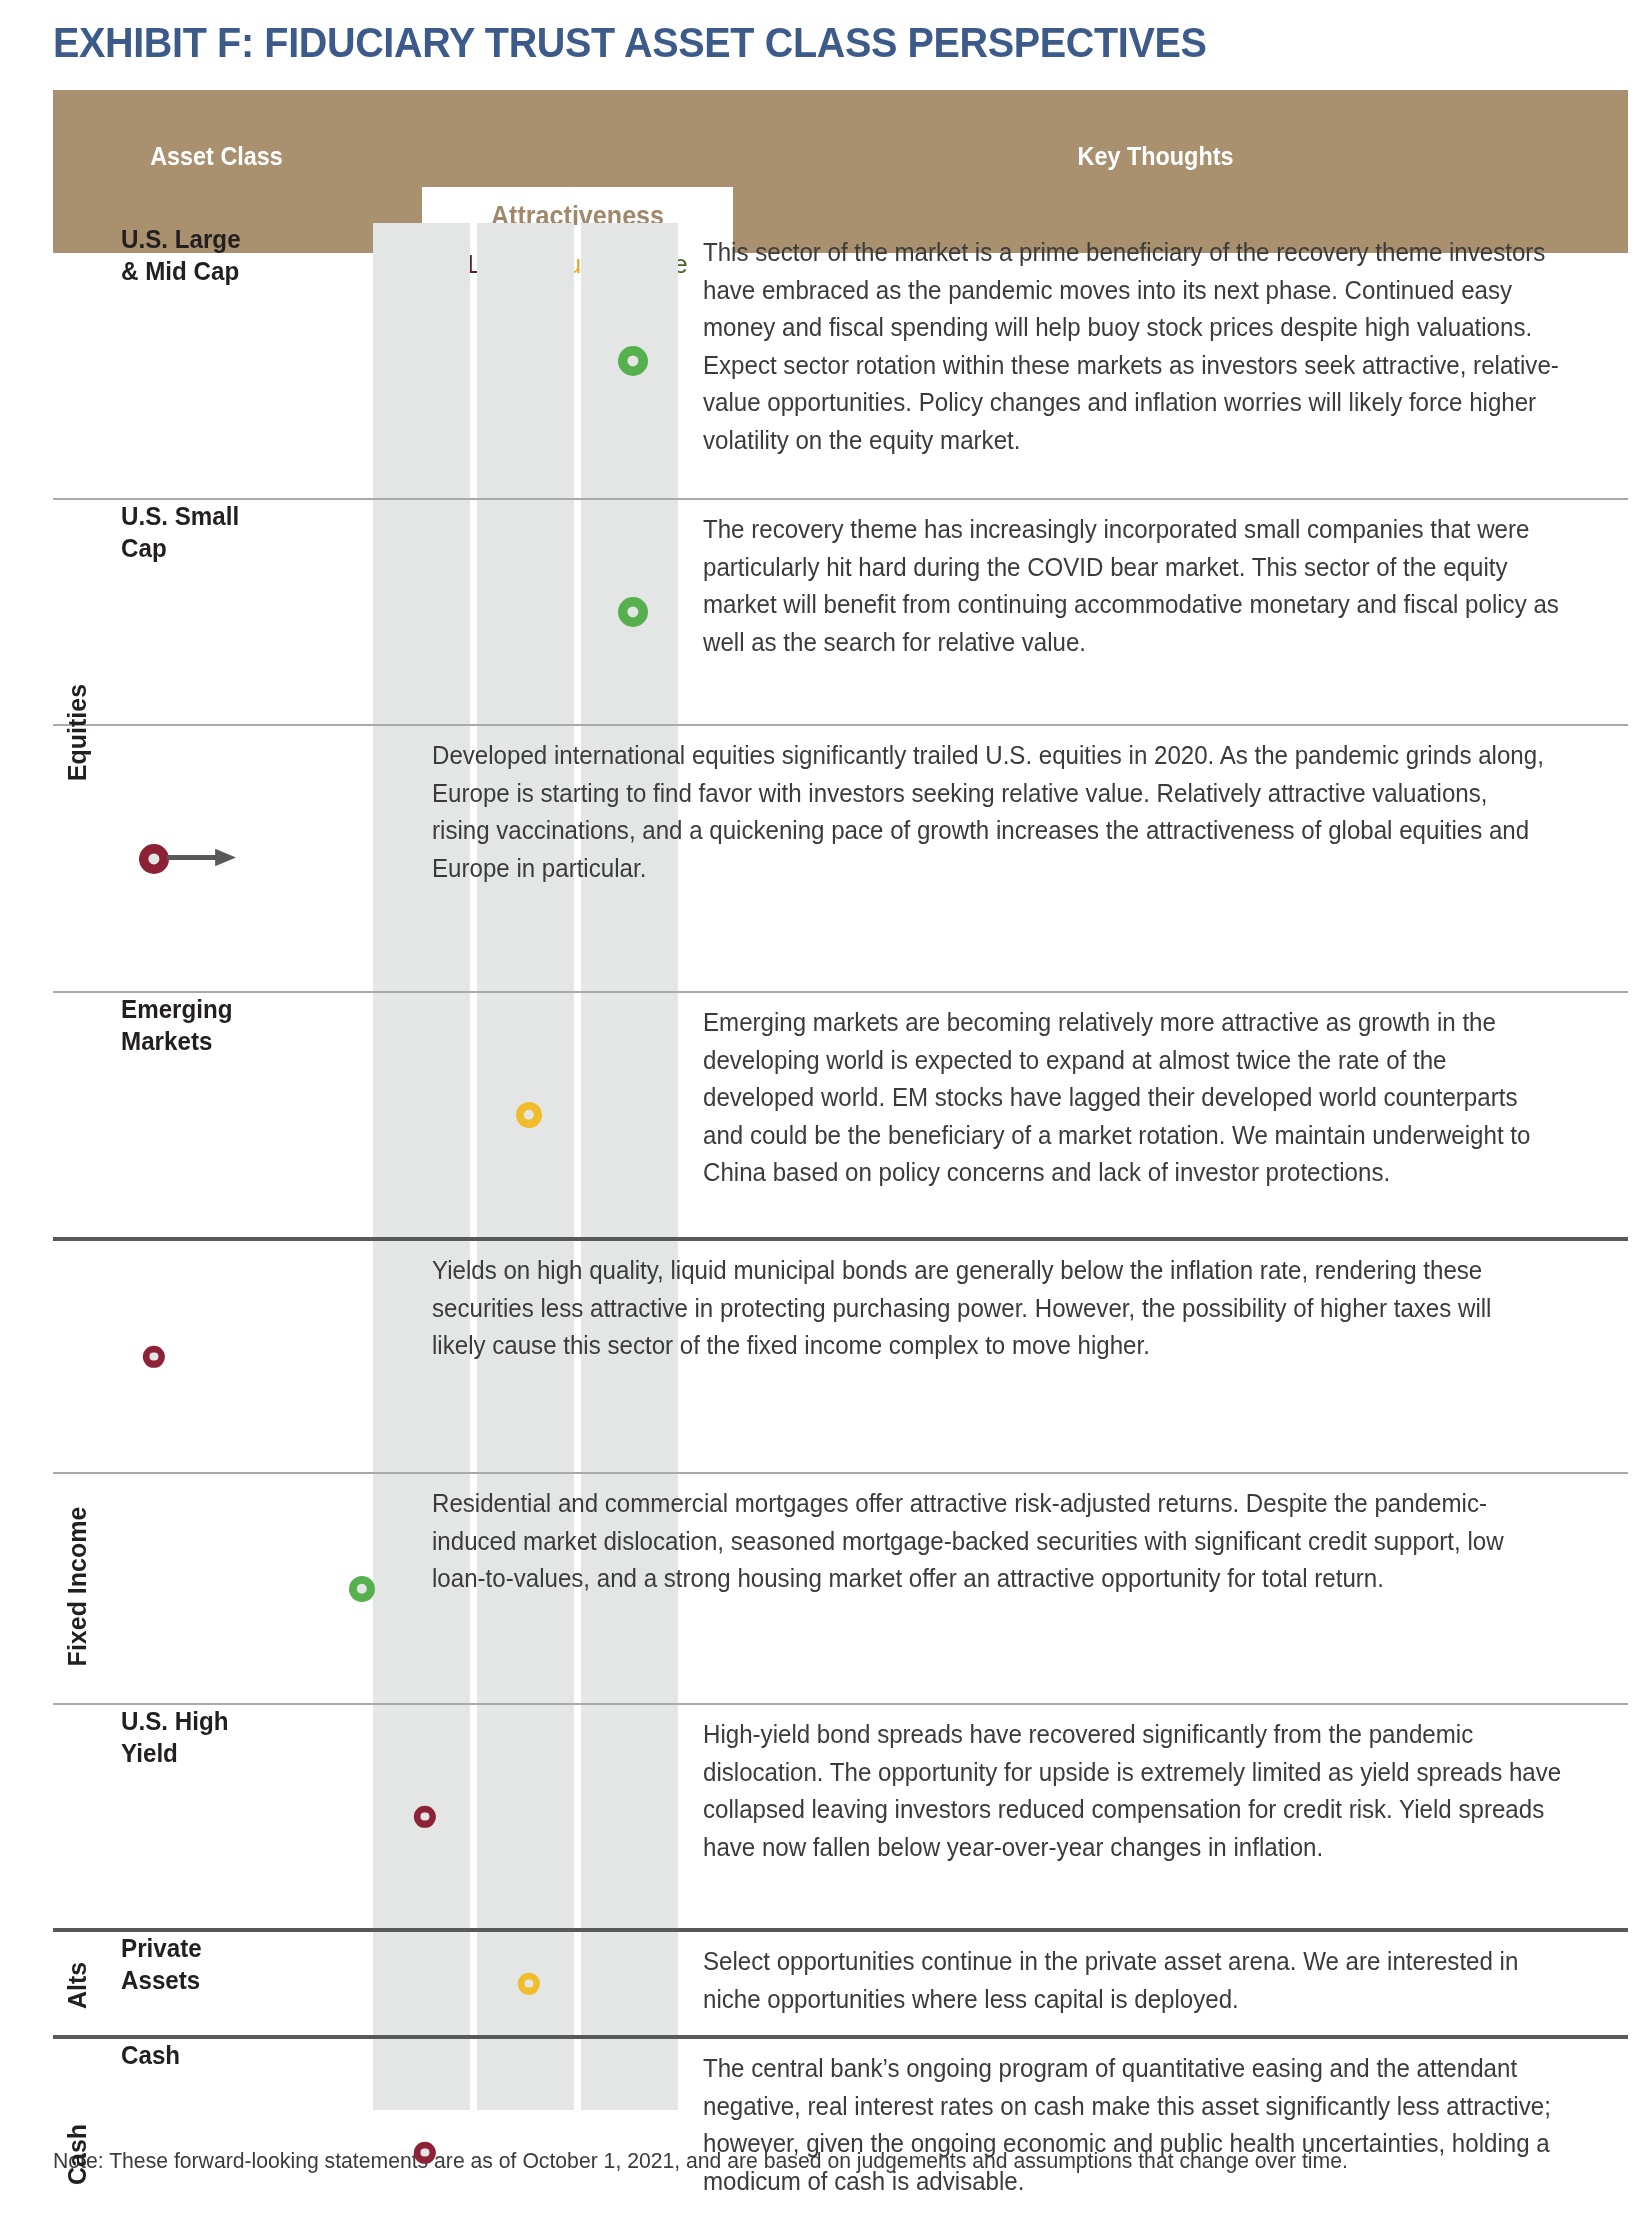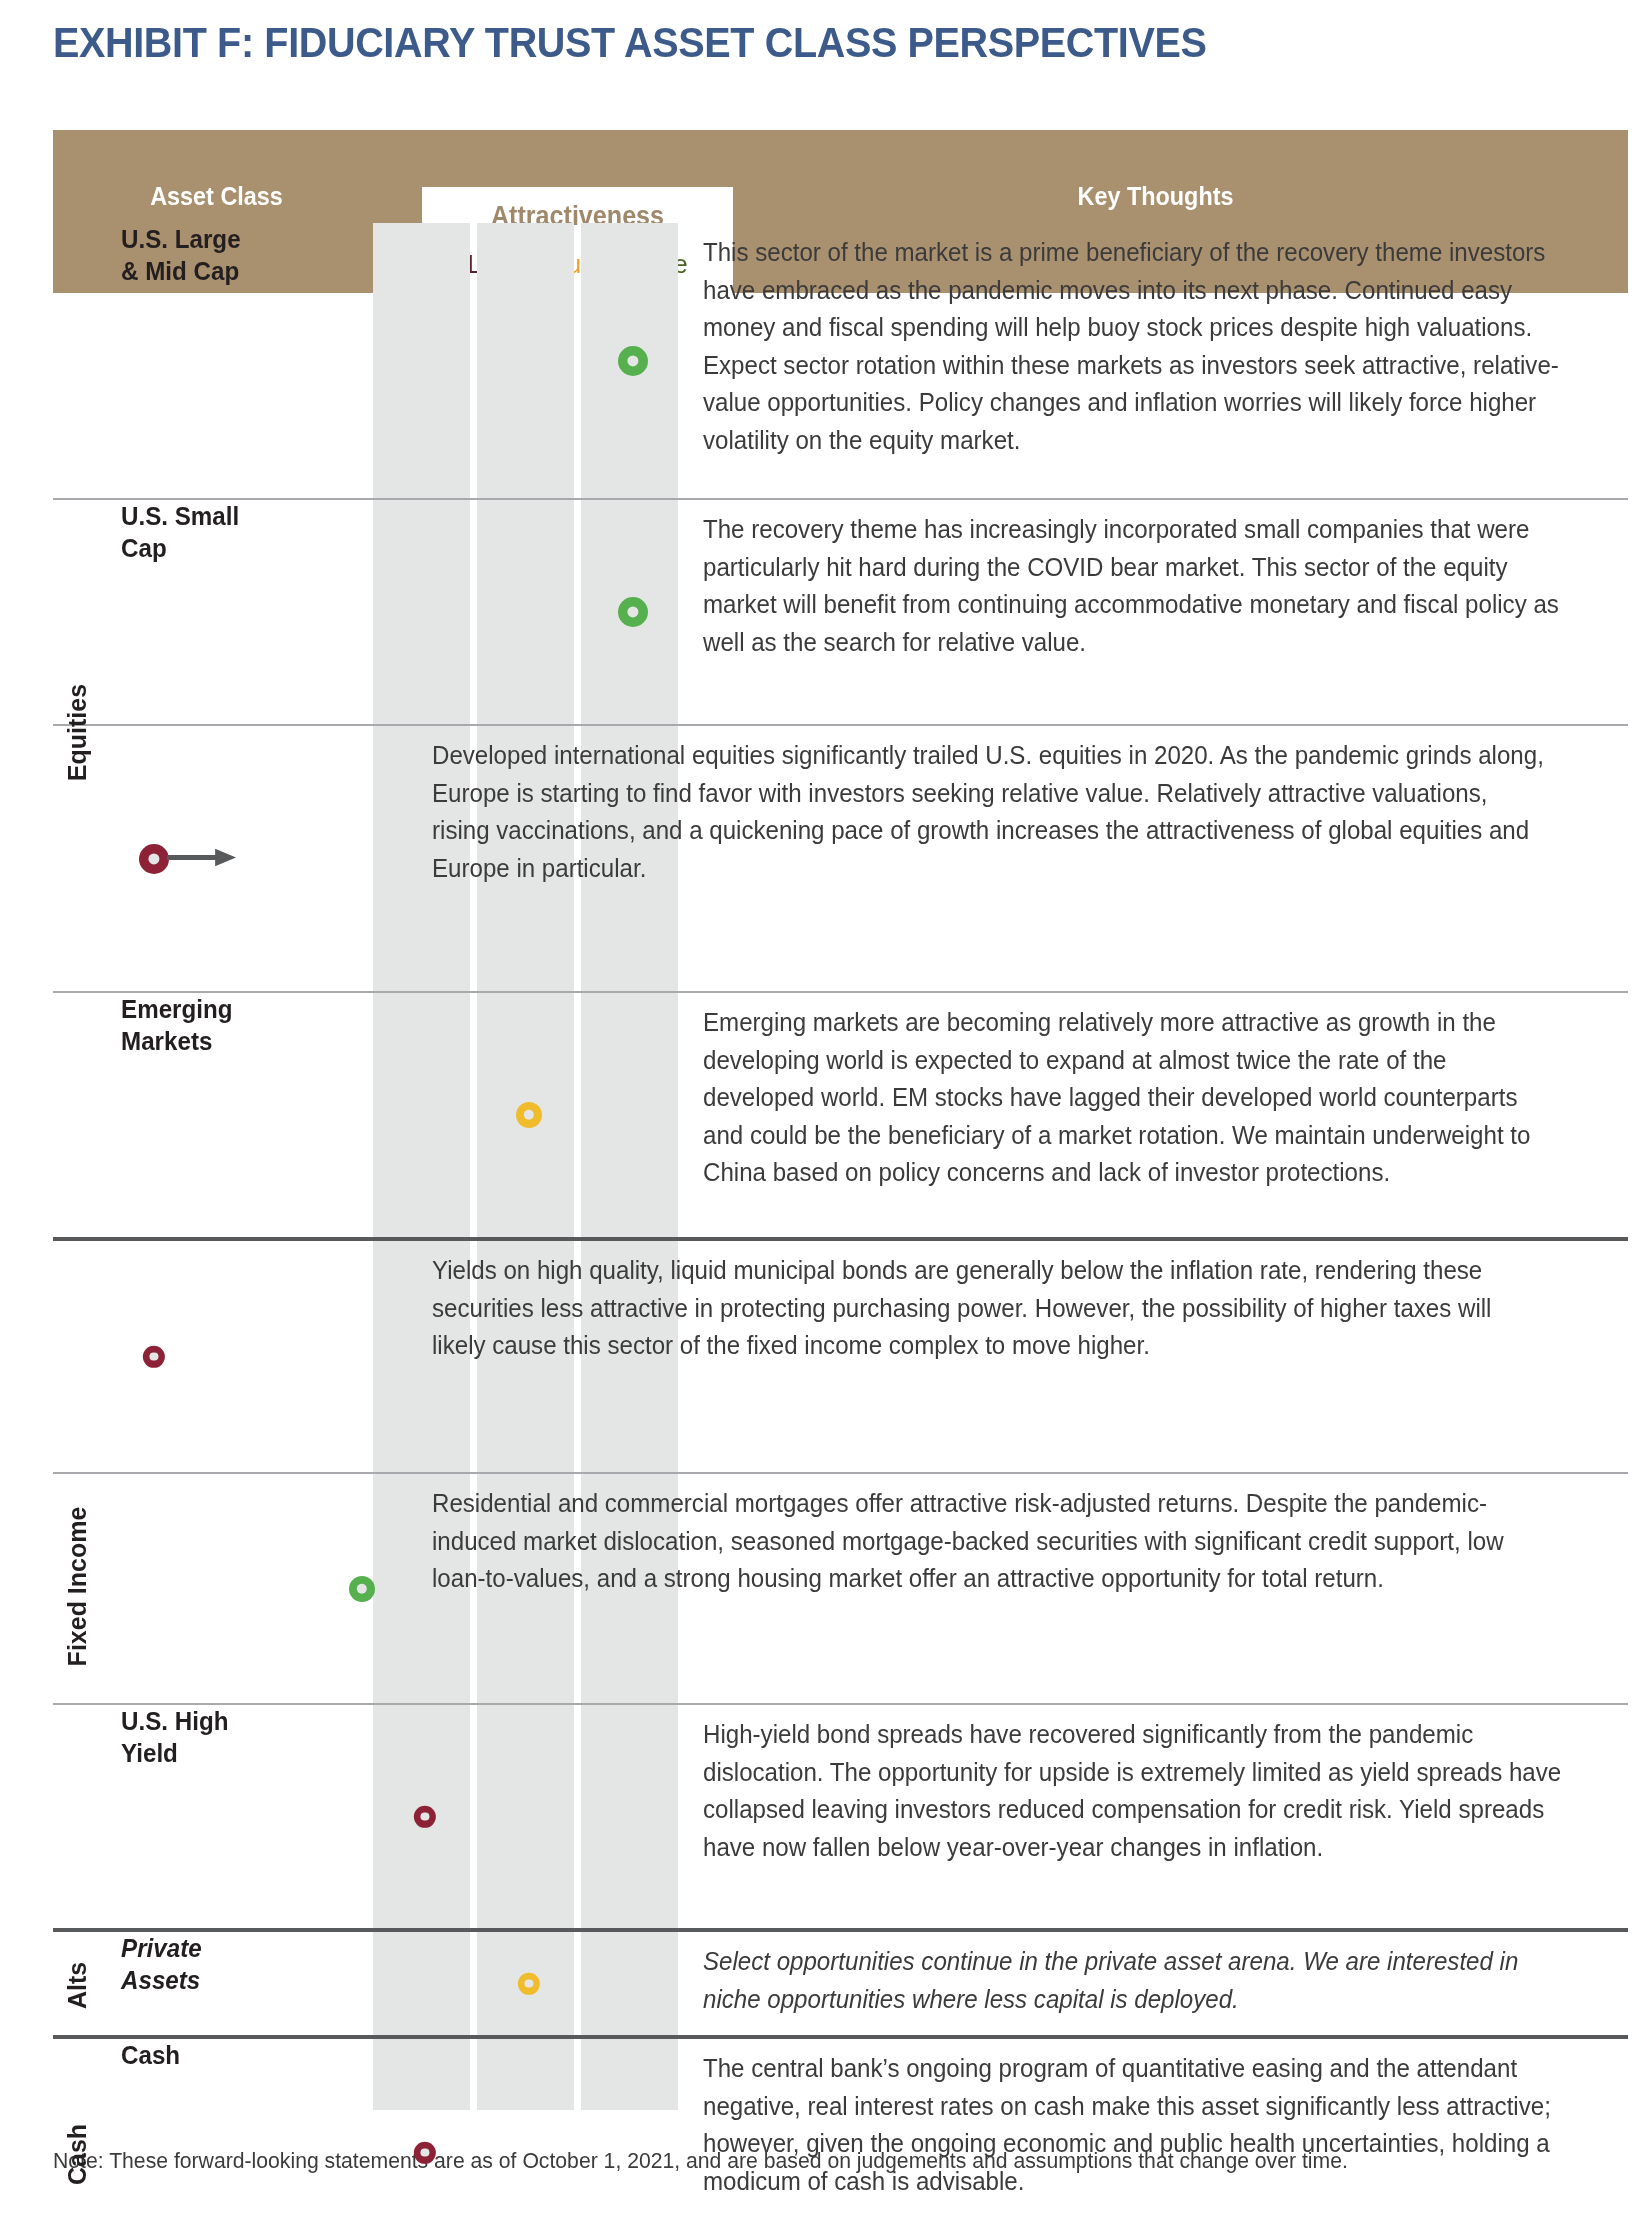--- a/index.html
+++ b/index.html
@@ -39,21 +39,20 @@
     height: 2021px;
   }
 
   
   #header-band {
     position: absolute;
     left: 0; top: 0;
     width: 1575px;
     height: 163px;
     background: #a9906e;
-    margin-top: 40px;
   }
   #asset-class-title {
     position: absolute;
     left: 0; top: 0;
     width: 327px;
     height: 133px;
     display: flex;
     align-items: center;
     justify-content: center;
     color: #ffffff;
@@ -399,21 +398,21 @@
             <div class="mark-col"></div>
             <div class="thoughts-col">
               <div class="thoughts-text">High-yield bond spreads have recovered significantly from the pandemic dislocation. The opportunity for upside is extremely limited as yield spreads have collapsed leaving investors reduced compensation for credit risk. Yield spreads have now fallen below year-over-year changes in inflation.</div>
             </div>
           </div>
         </div>
         <div class="group">
           <div class="group-label">
             <span>Alts</span>
           </div>
-          <div class="row section-end" style="min-height: 107px; font-style: italic;">
+          <div class="row section-end" style="min-height: 107px;">
             <div class="cat-col"></div>
             <div class="asset-col">
               <div class="asset-name">Private<br>Assets</div>
             </div>
             <div class="mark-col"></div>
             <div class="mark-col">
               <div class="marker sz-sm yellow">
                 <div class="hole"></div>
               </div>
             </div>

